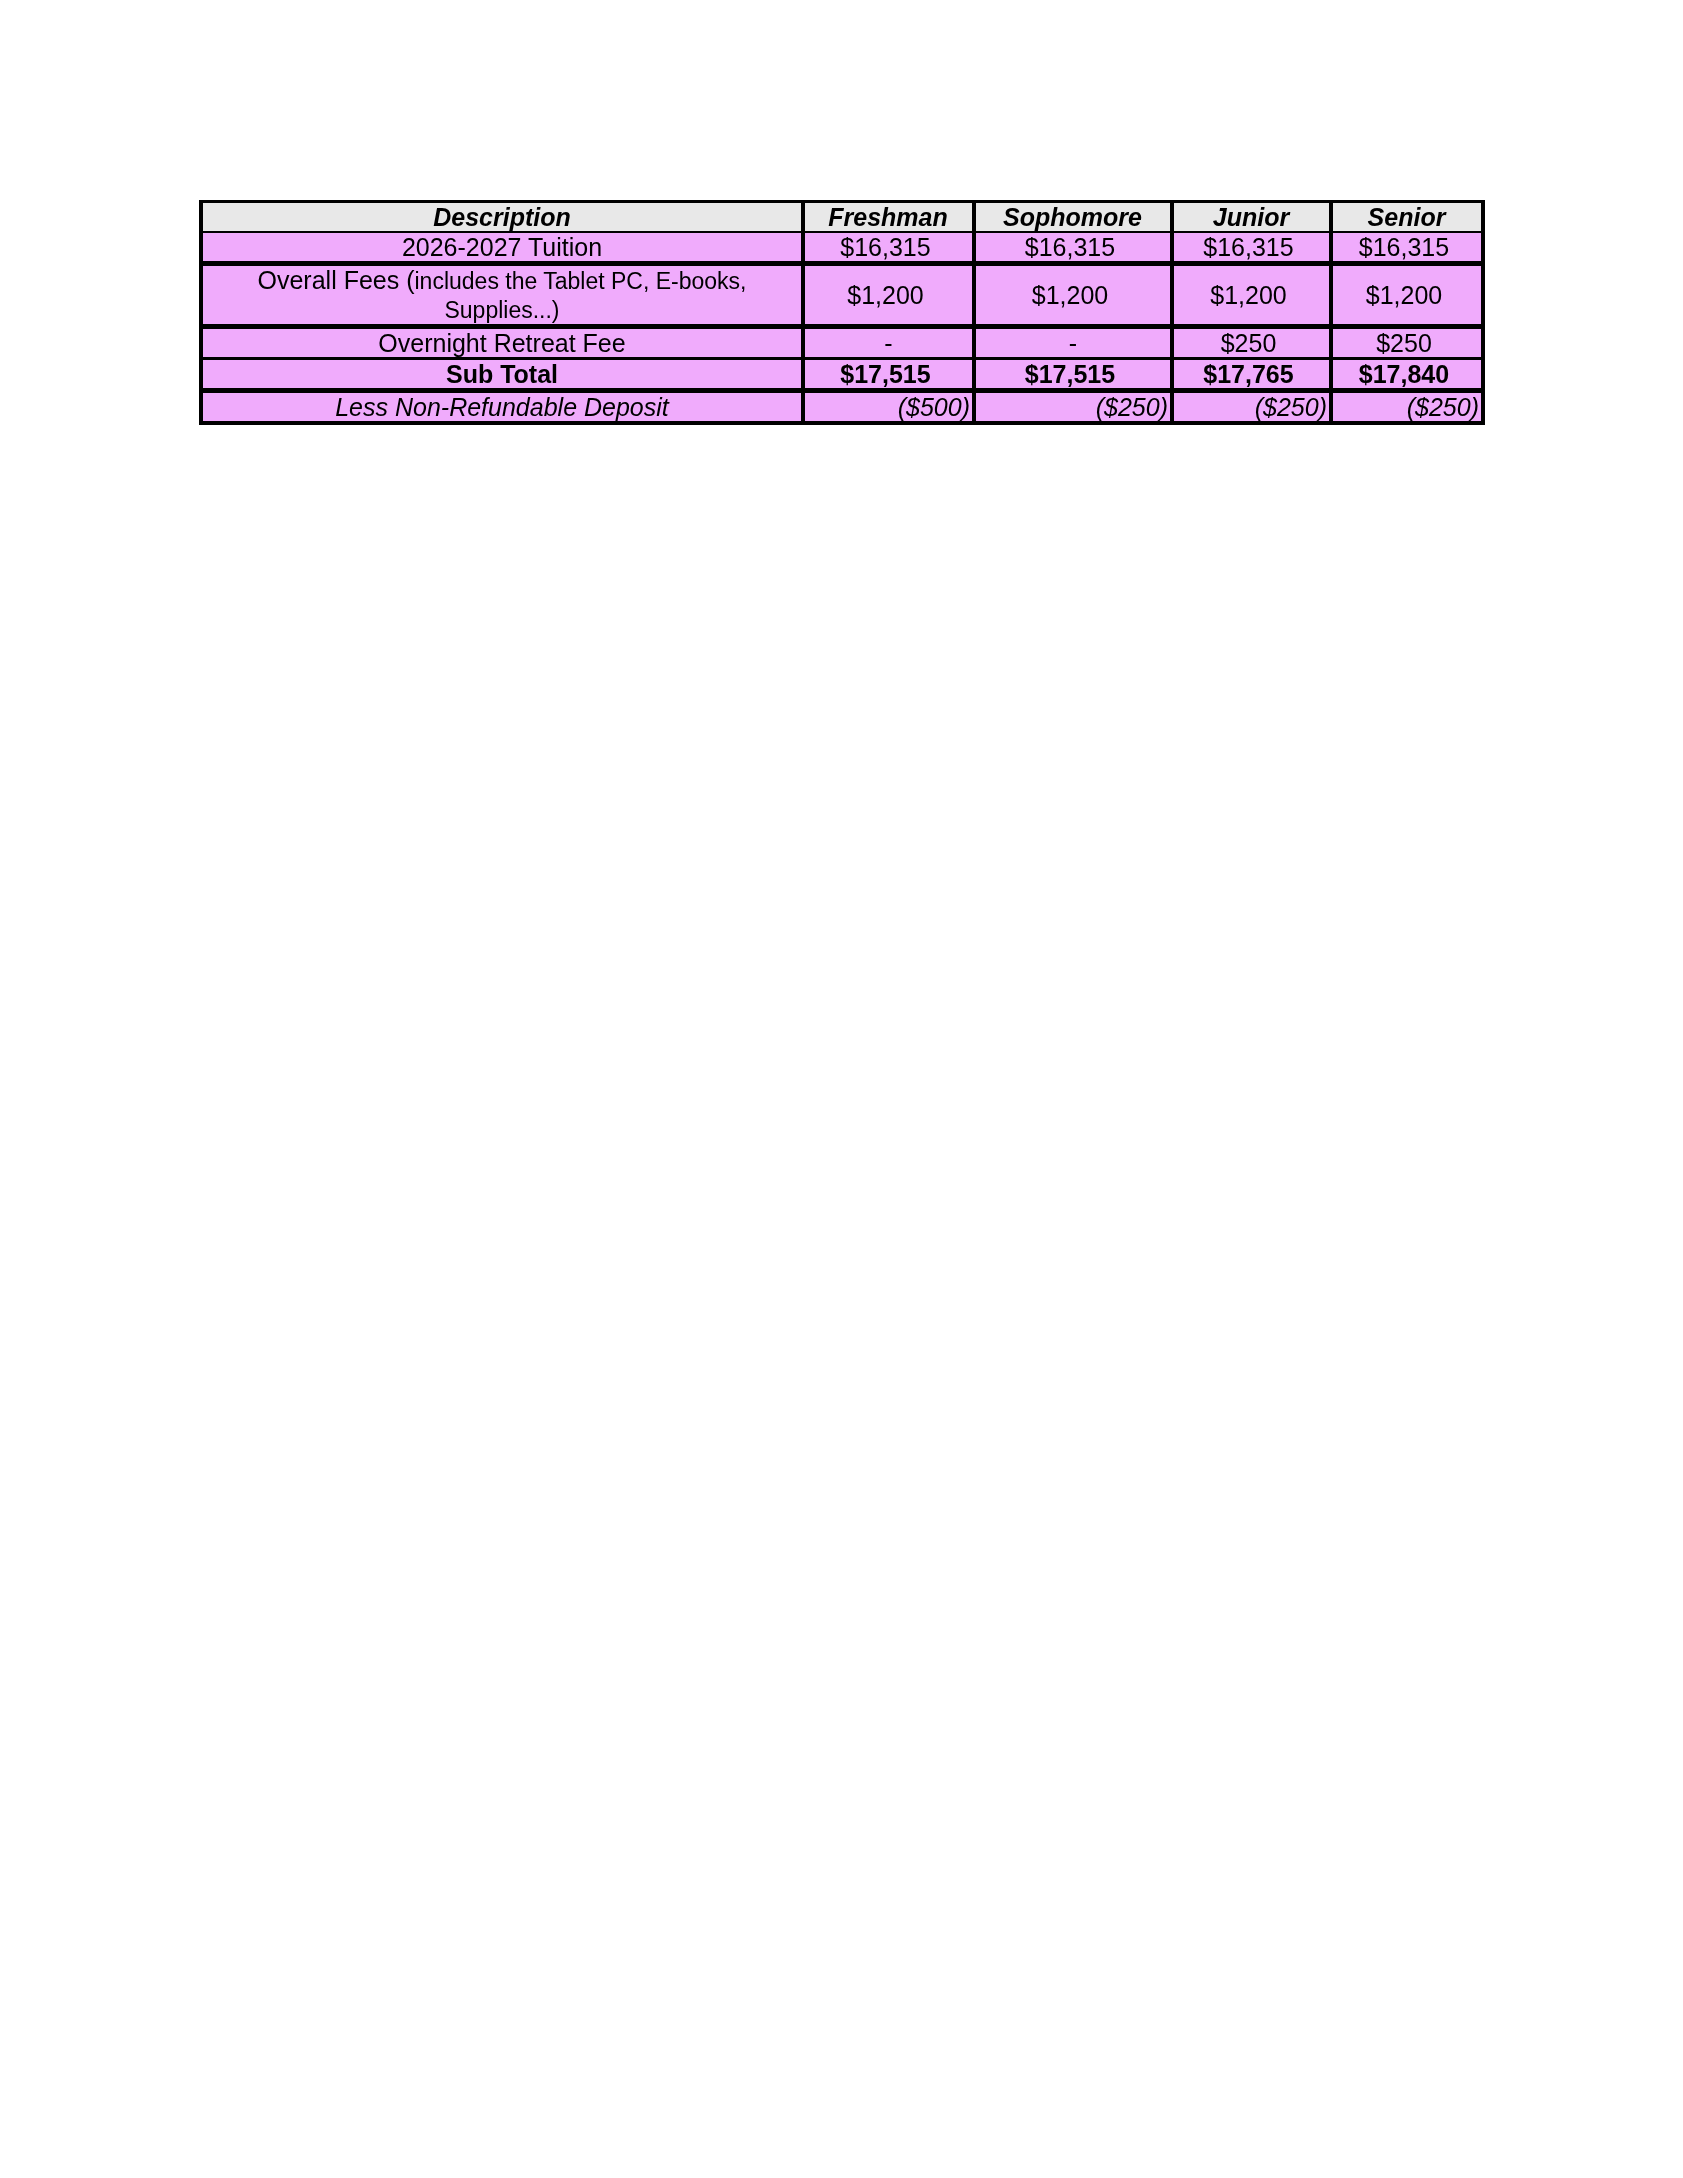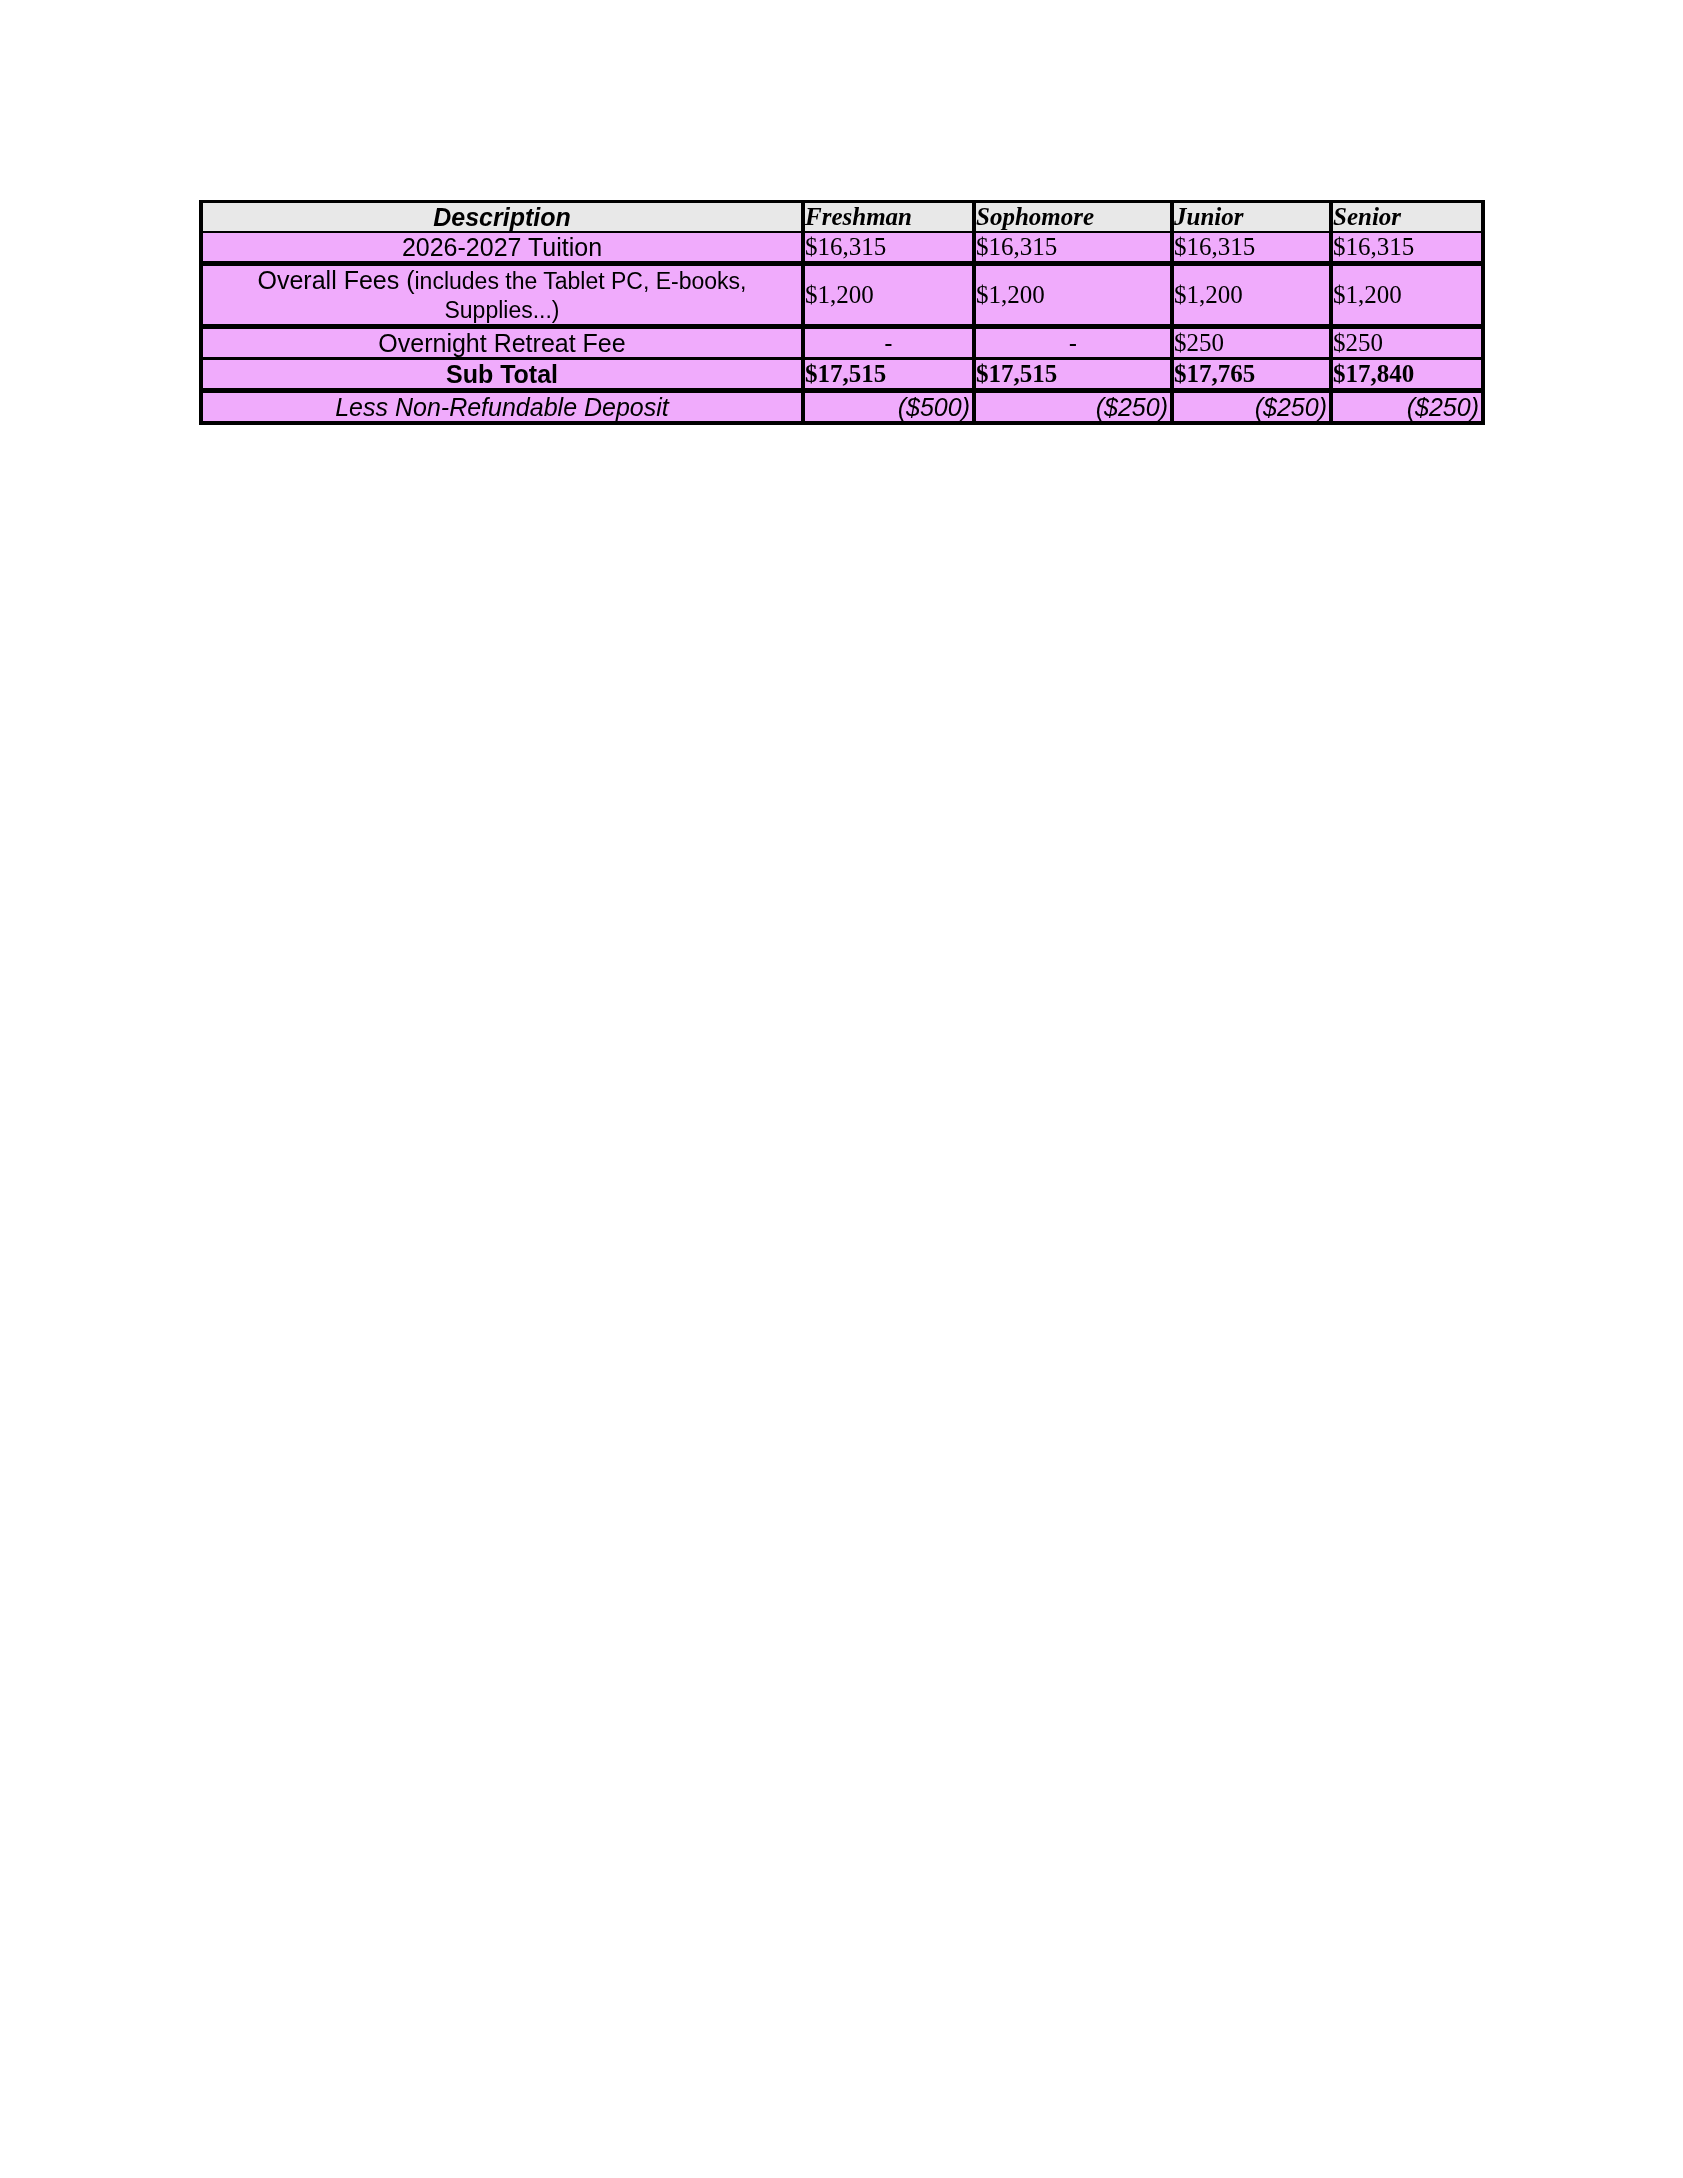--- a/index.html
+++ b/index.html
@@ -58,22 +58,22 @@
   tr.h-fees    { height: 56px; }
   tr.h-std     { height: 31px; }
   tr.h-monthly { height: 61px; }
 
   tr.header-row th {
     background: #e8e8e8;
     font-weight: bold;
     font-style: italic;
   }
   .desc  { text-align: center; }
-  .hval  { text-align: left; padding-right: 1px; font-family: Liberation Serif, serif; }
-  .val   { text-align: left; padding-right: 6px; font-family: Liberation Serif, serif; }
+  .hval  { text-align: center; padding-right: 1px; }
+  .val   { text-align: center; padding-right: 6px; }
   .val-tight { text-align: right; padding-right: 2px; }
   .dash  { text-align: center; }
 
   tr.row-bold td   { font-weight: bold; }
   tr.row-italic td { font-style: italic; }
 
   .small { font-size: 23px; }
   tr.row-monthly td {
     vertical-align: top;
     padding-top: 2px;

